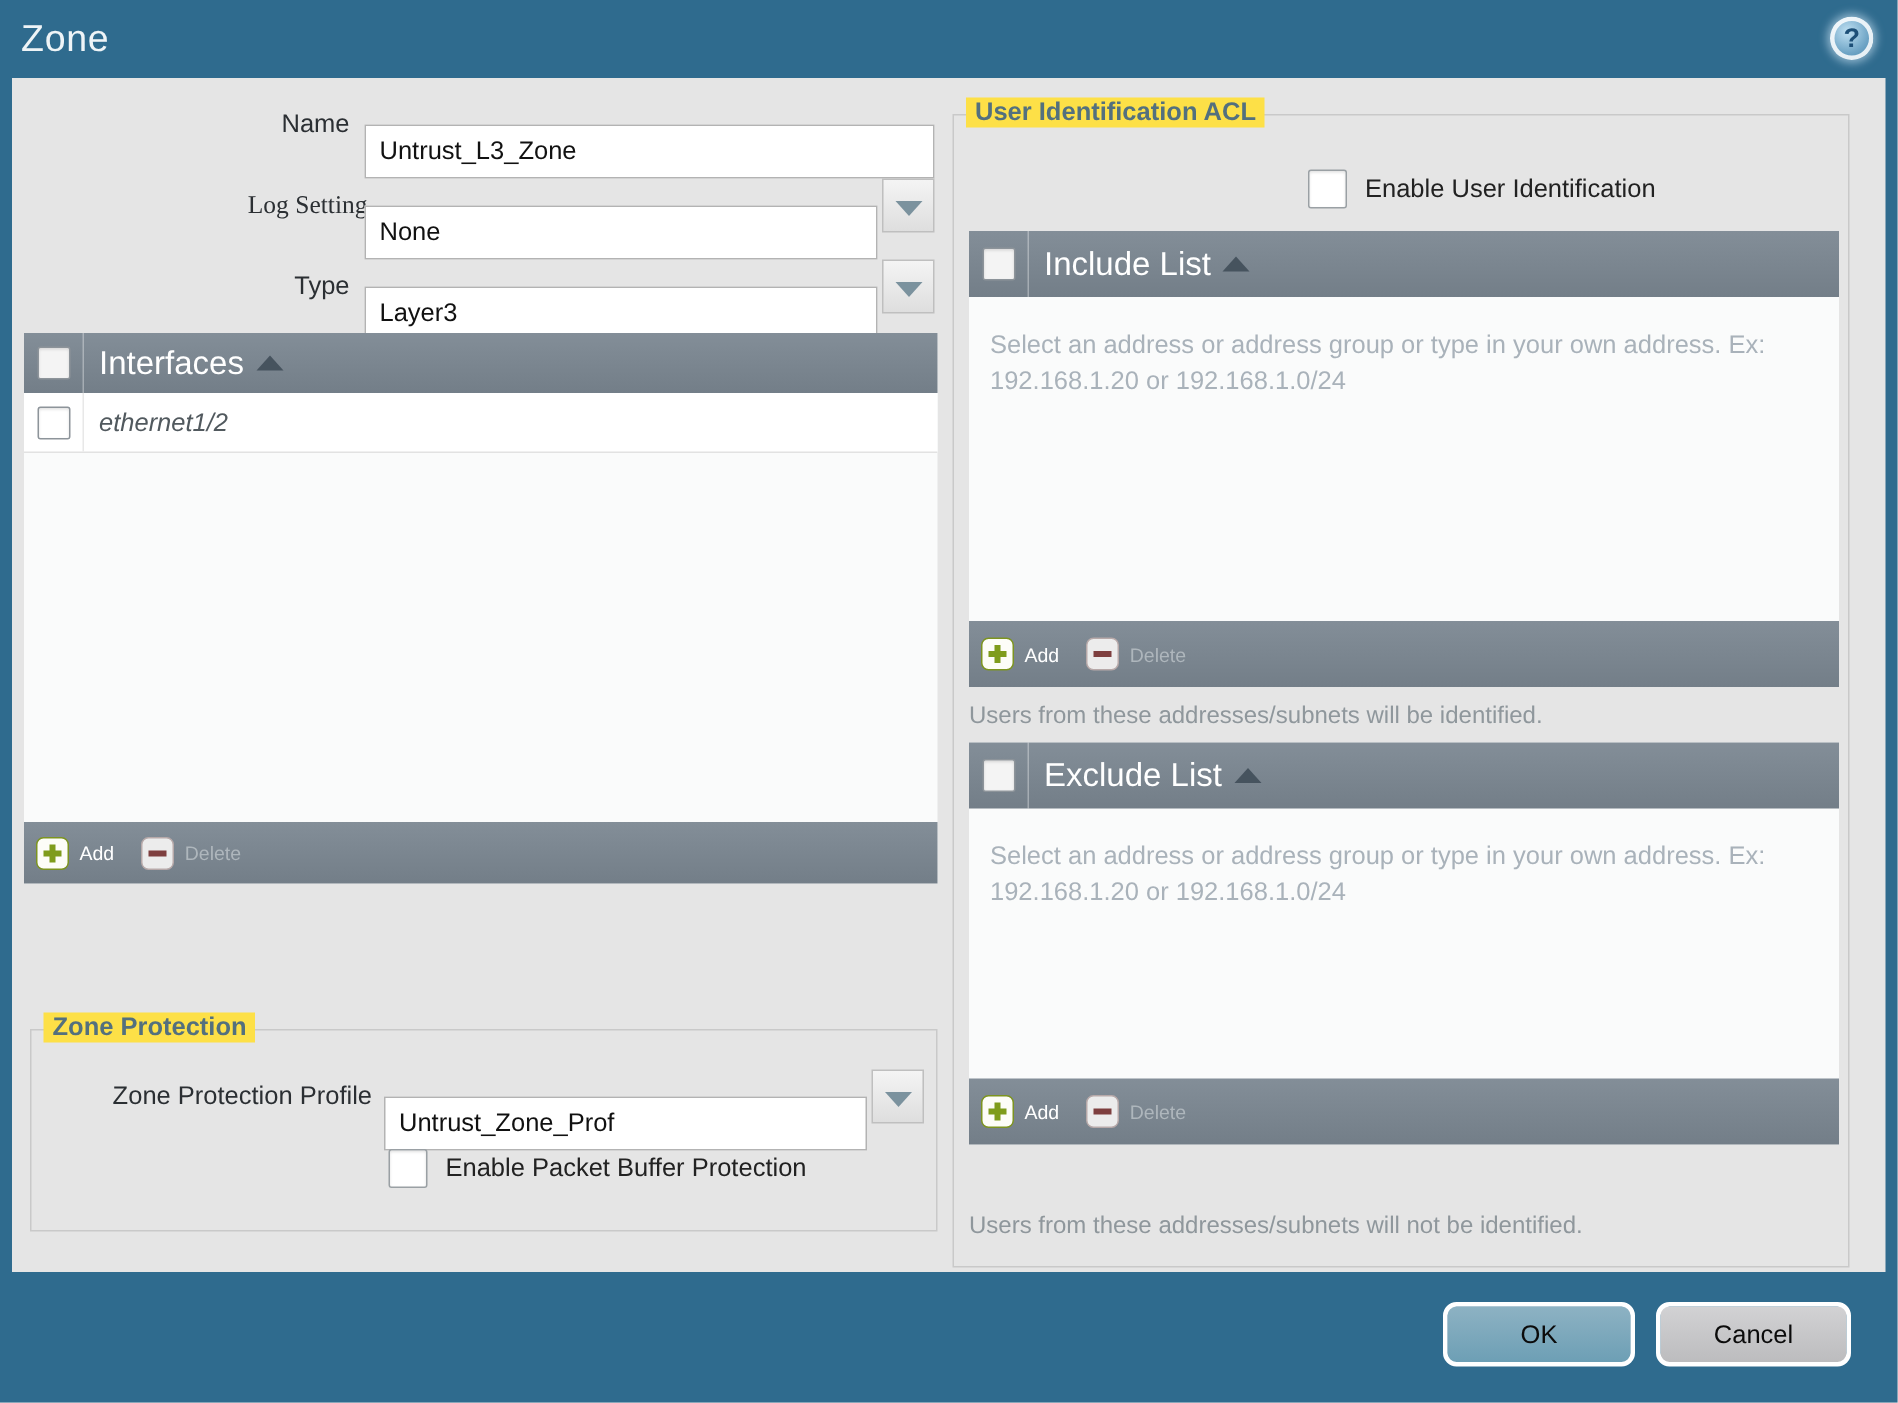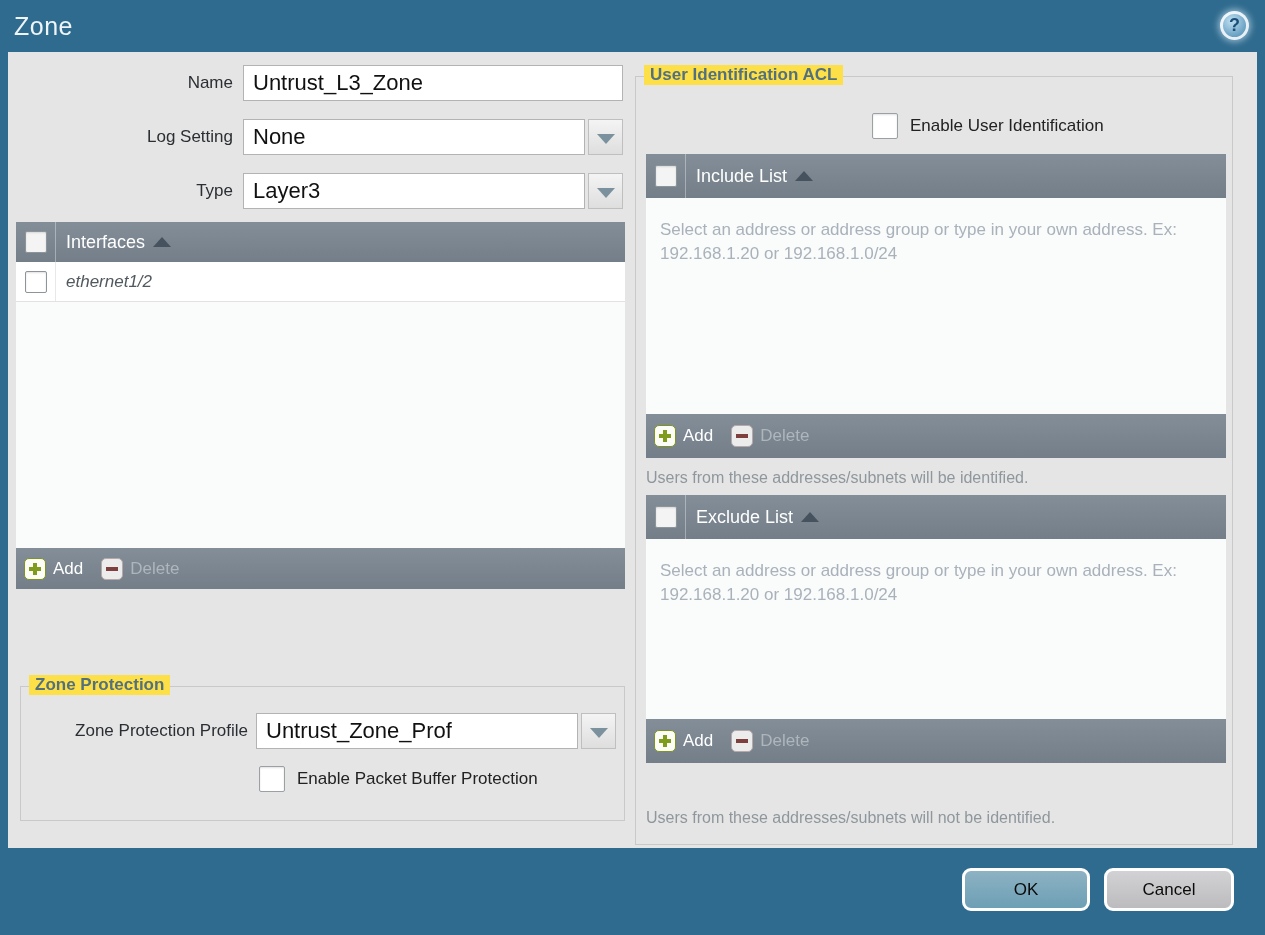--- a/index.html
+++ b/index.html
@@ -32,22 +32,22 @@
     background:#e5e5e5;
   }
 
   
   .flabel {
     position:absolute; height:36px; line-height:36px;
     font-size:17px; color:#2b2f33; text-align:right;
   }
   .tinput {
     position:absolute; height:36px; border:1px solid #b3b3b3; background:#fff;
-    font-family:"Liberation Sans", sans-serif; font-size:22px; color:#111;
-    padding:0 9px; outline:none;
+    font-family:"Liberation Sans", sans-serif; font-size:17px; color:#111;
+    padding:0 9px; outline:none;margin-top:18px;
   }
   .drop-btn {
     position:absolute; width:35px; height:36px;
     background:linear-gradient(#f4f4f4,#dedede);
     border:1px solid #bfbfbf; cursor:pointer;
   }
   .drop-btn .tri {
     position:absolute; left:8px; top:14px;
     width:0; height:0;
     border-left:9px solid transparent; border-right:9px solid transparent;
@@ -67,21 +67,21 @@
   .tbl-header, .tbl-footer {
     position:absolute; left:0; width:100%; height:44px;
     background:linear-gradient(#838e98,#737e88);
     display:flex; align-items:center;
   }
   .tbl-header { top:0; }
   .chk-cell {
     width:40px; height:100%; display:flex; align-items:center; justify-content:center;
     border-right:1px solid rgba(255,255,255,0.35);
   }
-  .hdr-label { margin-left:10px; color:#fff; font-size:18px; }
+  .hdr-label { margin-left:10px; color:#fff; font-size:22px; }
   .sort-up {
     margin-left:8px; width:0; height:0; display:inline-block;
     border-left:9px solid transparent; border-right:9px solid transparent;
     border-bottom:10px solid #46535e; cursor:pointer;
   }
   .tbl-row {
     position:absolute; left:0; width:100%; height:40px; background:#fff;
     border-bottom:1px solid #e2e2e2; display:flex; align-items:center; cursor:pointer;
   }
   .tbl-row .chk-cell { border-right:1px solid #e8e8e8; }
@@ -99,21 +99,21 @@
   .add-icon::before { left:4px; top:8px; width:12px; height:4px; }
   .add-icon::after  { left:8px; top:4px; width:4px; height:12px; }
   .del-icon {
     width:22px; height:22px; border-radius:5px;
     background:#ececec; border:1px solid #b7a9a9; position:relative; margin-right:7px;
   }
   .del-icon::before {
     content:""; position:absolute; left:4px; top:8px; width:12px; height:4px;
     background:#7e3f3f;
   }
-  .ftr-label { color:#fff; font-size:17px; }
+  .ftr-label { color:#fff; font-size:13px; }
   .ftr-btn.disabled .ftr-label { color:#aeb6bc; }
 
   .placeholder {
     position:absolute; left:14px; top:20px; width:540px;
     font-size:17px; line-height:24px; color:#a9b2ba;
   }
 
   .caption { position:absolute; font-size:16px; color:#8f979c; }
 
   
@@ -139,21 +139,21 @@
 <div class="titlebar">
   <div class="dialog-title">Zone</div>
   <div class="help-icon">?</div>
 </div>
 
 <div class="content">
 
   <div class="flabel" style="left:0; top:13px; width:225px;">Name</div>
   <input class="tinput" style="left: 235px; top: 13px; width: 380px;" value="Untrust_L3_Zone">
 
-  <div class="flabel" style="left:0; top:67px; width:225px;">Log Setting</div>
+  <div class="flabel" style="left:12px; top:67px; width:225px;font-family:Liberation Serif, serif;">Log Setting</div>
   <input class="tinput" style="left: 235px; top: 67px; width: 342px;" value="None">
   <div class="drop-btn" style="left:580px; top:67px;">
     <span class="tri"></span>
   </div>
 
   <div class="flabel" style="left:0; top:121px; width:225px;">Type</div>
   <input class="tinput" style="left: 235px; top: 121px; width: 342px;" value="Layer3">
   <div class="drop-btn" style="left:580px; top:121px;">
     <span class="tri"></span>
   </div>

